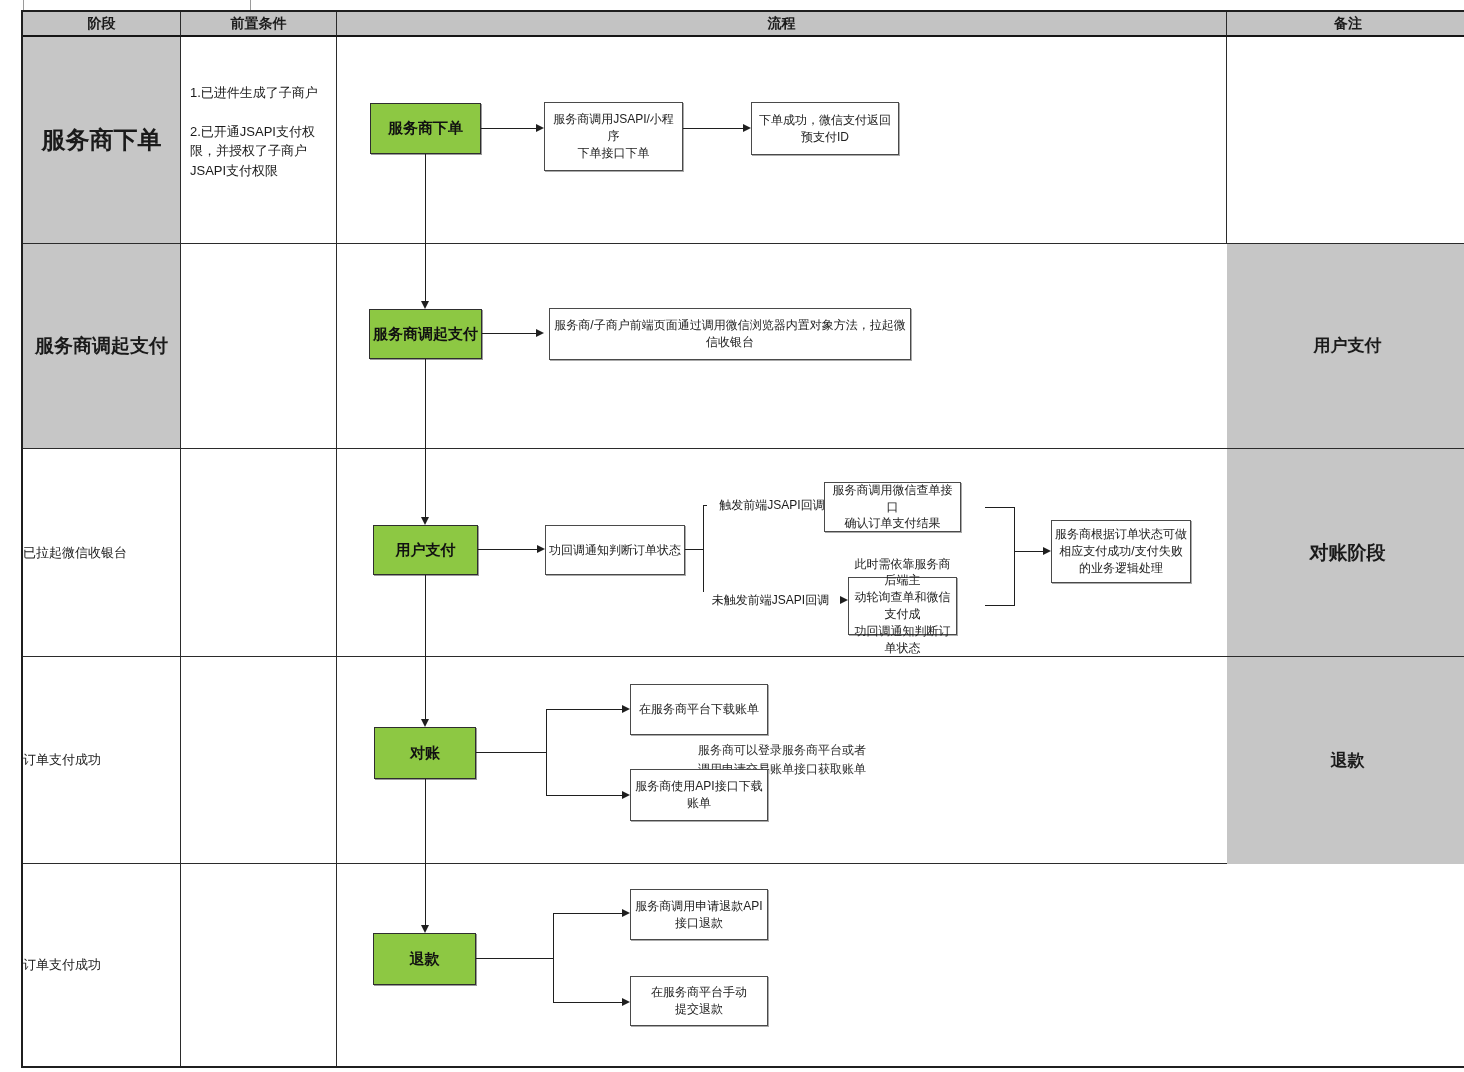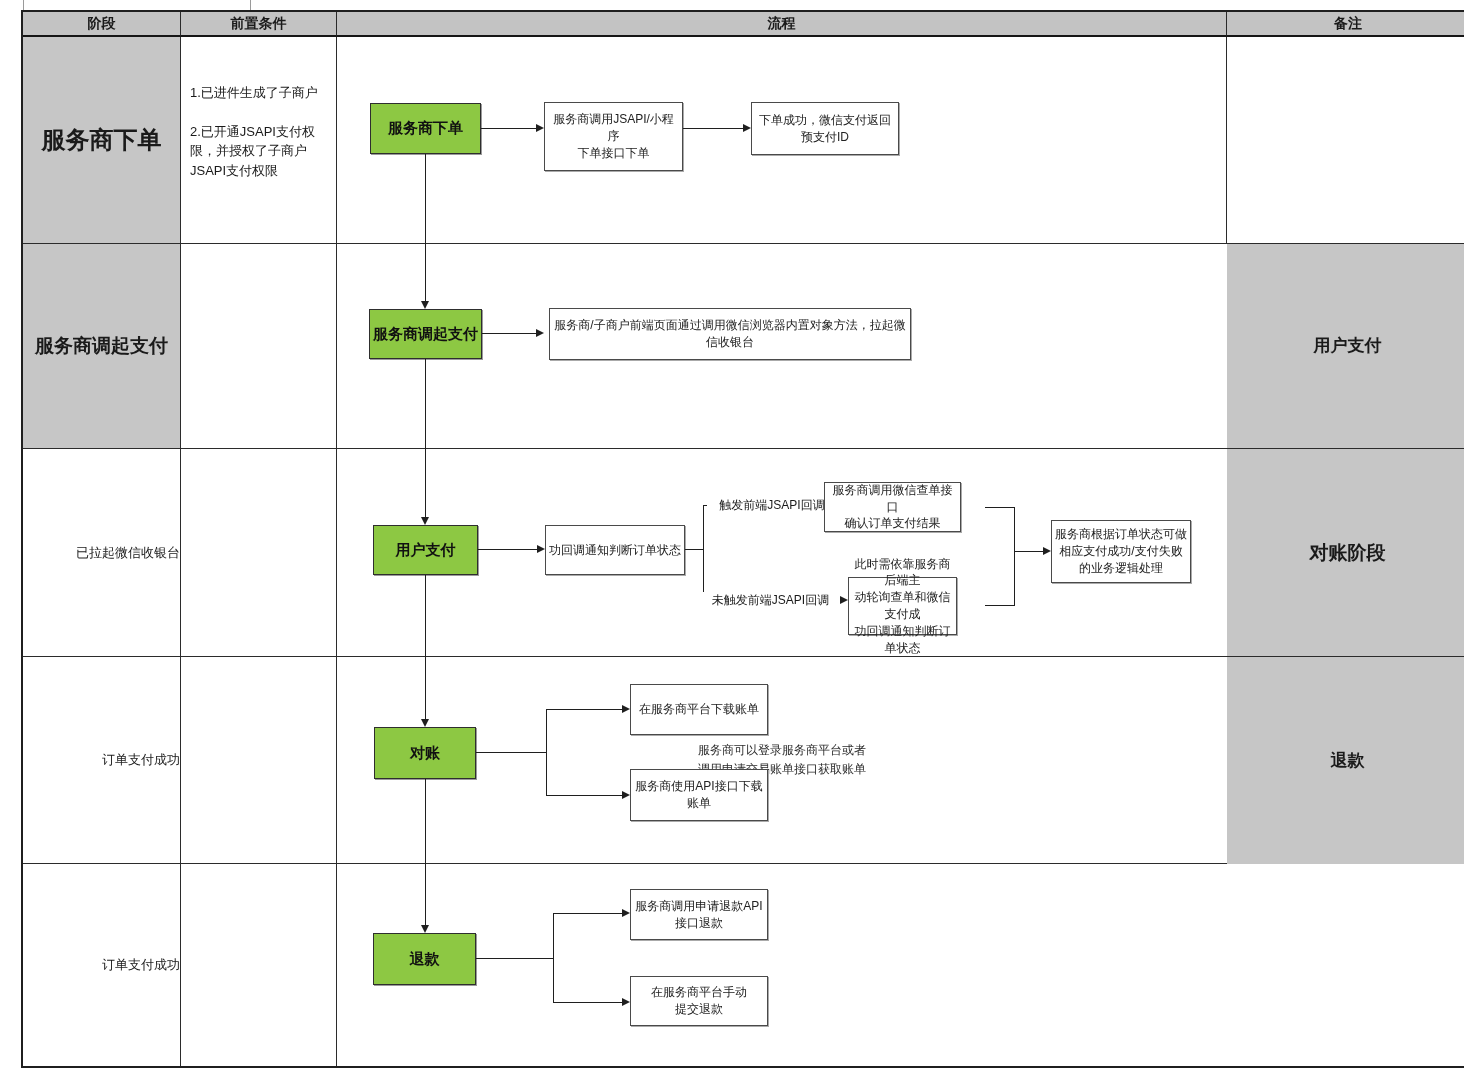--- a/index.html
+++ b/index.html
@@ -16,21 +16,21 @@
   .last-col { border-right:none; }
   .last-row { border-bottom:none; }
   .hcell { background:#c3c3c3; display:flex; align-items:center; justify-content:center;
            font-weight:bold; font-size:14px; border-bottom:2px solid #151515; }
   .scell { background:#c6c6c6; display:flex; align-items:center; justify-content:center;
            font-weight:bold; text-align:center; line-height:1.25; }
   .fs-1 { font-size:24px; } .fs-2 { font-size:19px; } .fs-3 { font-size:17px; }
   .fs-4 { font-size:19px; } .fs-5 { font-size:17px; }
   .pcell { display:flex; align-items:center; font-size:13px; line-height:1.5; }
   .p-left { padding:0 8px 17px 9px; text-align:left; }
-  .p-center { justify-content:flex-end; text-align:center; }
+  .p-center { justify-content:flex-start; text-align:center; }
   .rcell { display:flex; align-items:center; justify-content:center;
            font-size:12px; text-align:center; line-height:1.6; color:#2b2b2b; }
   .pre { white-space:pre-line; }
 
   
   .flow { position:absolute; left:0; top:0; width:1464px; height:1072px; pointer-events:none; }
   .gbox { position:absolute; background:#8dc843; border:1px solid #2e2e2e;
           box-shadow:1px 1px 0 #9a9a9a; display:flex; align-items:center; justify-content:center;
           font-weight:bold; font-size:15px; color:#111; text-align:center; }
   .wbox { position:absolute; background:#fff; border:1px solid #4a4a4a;

